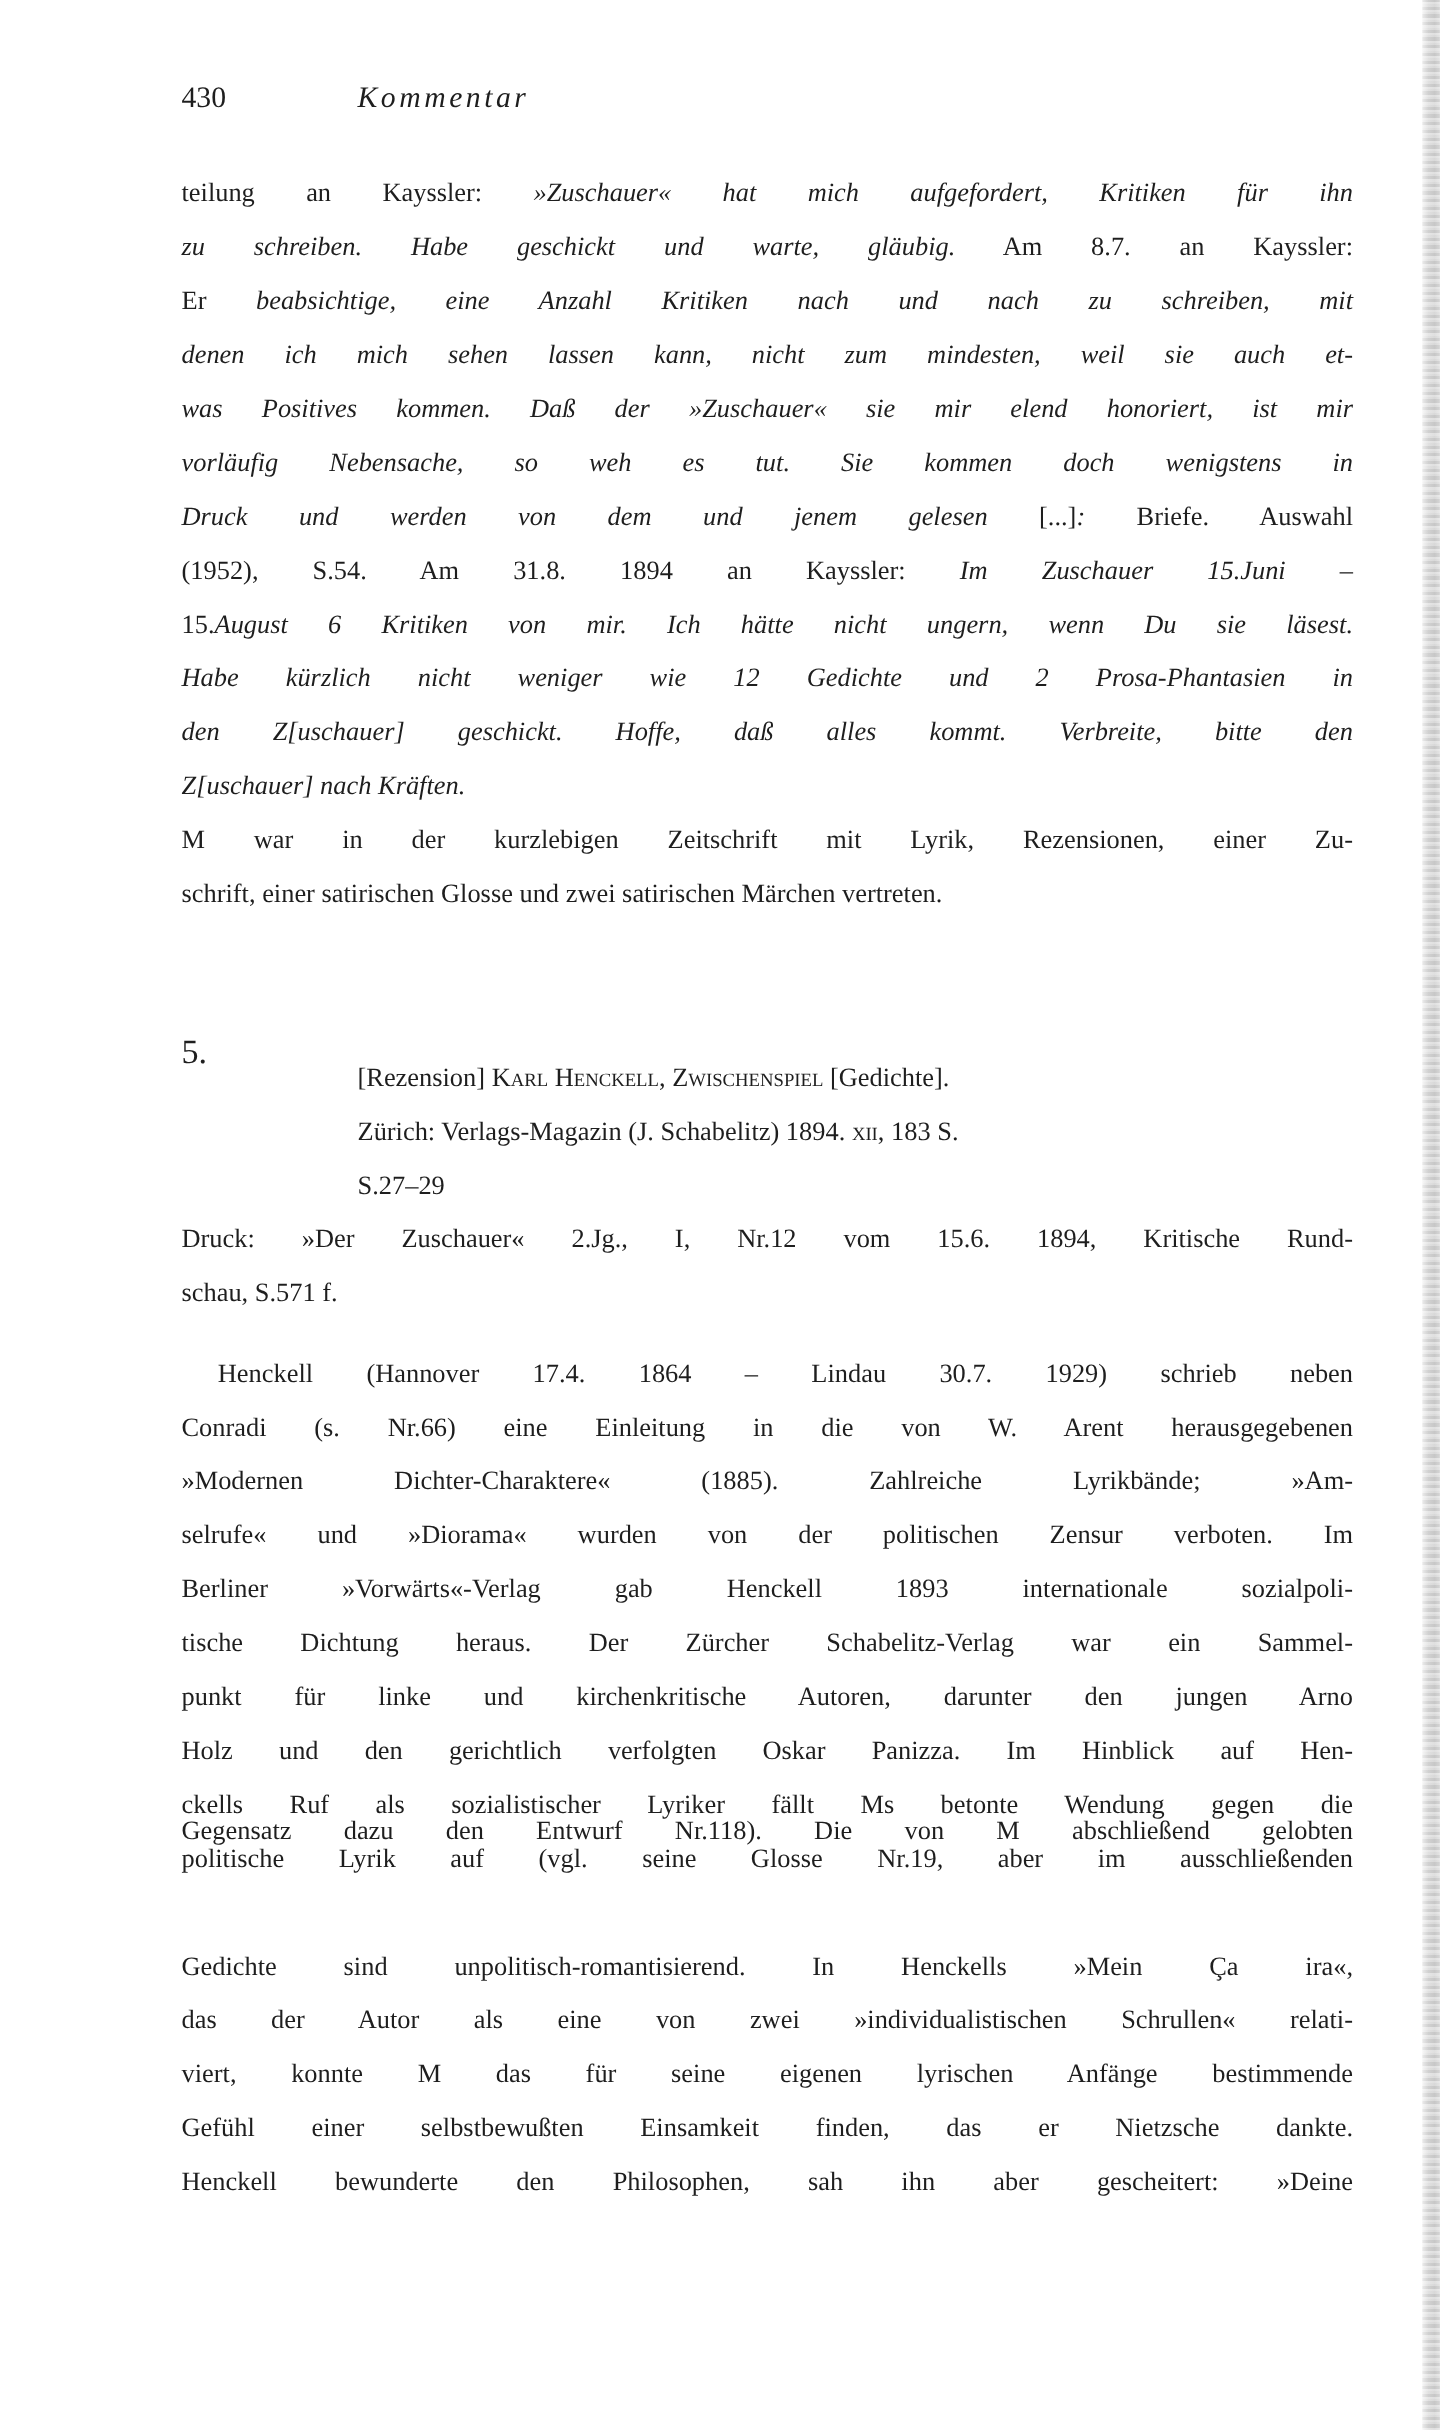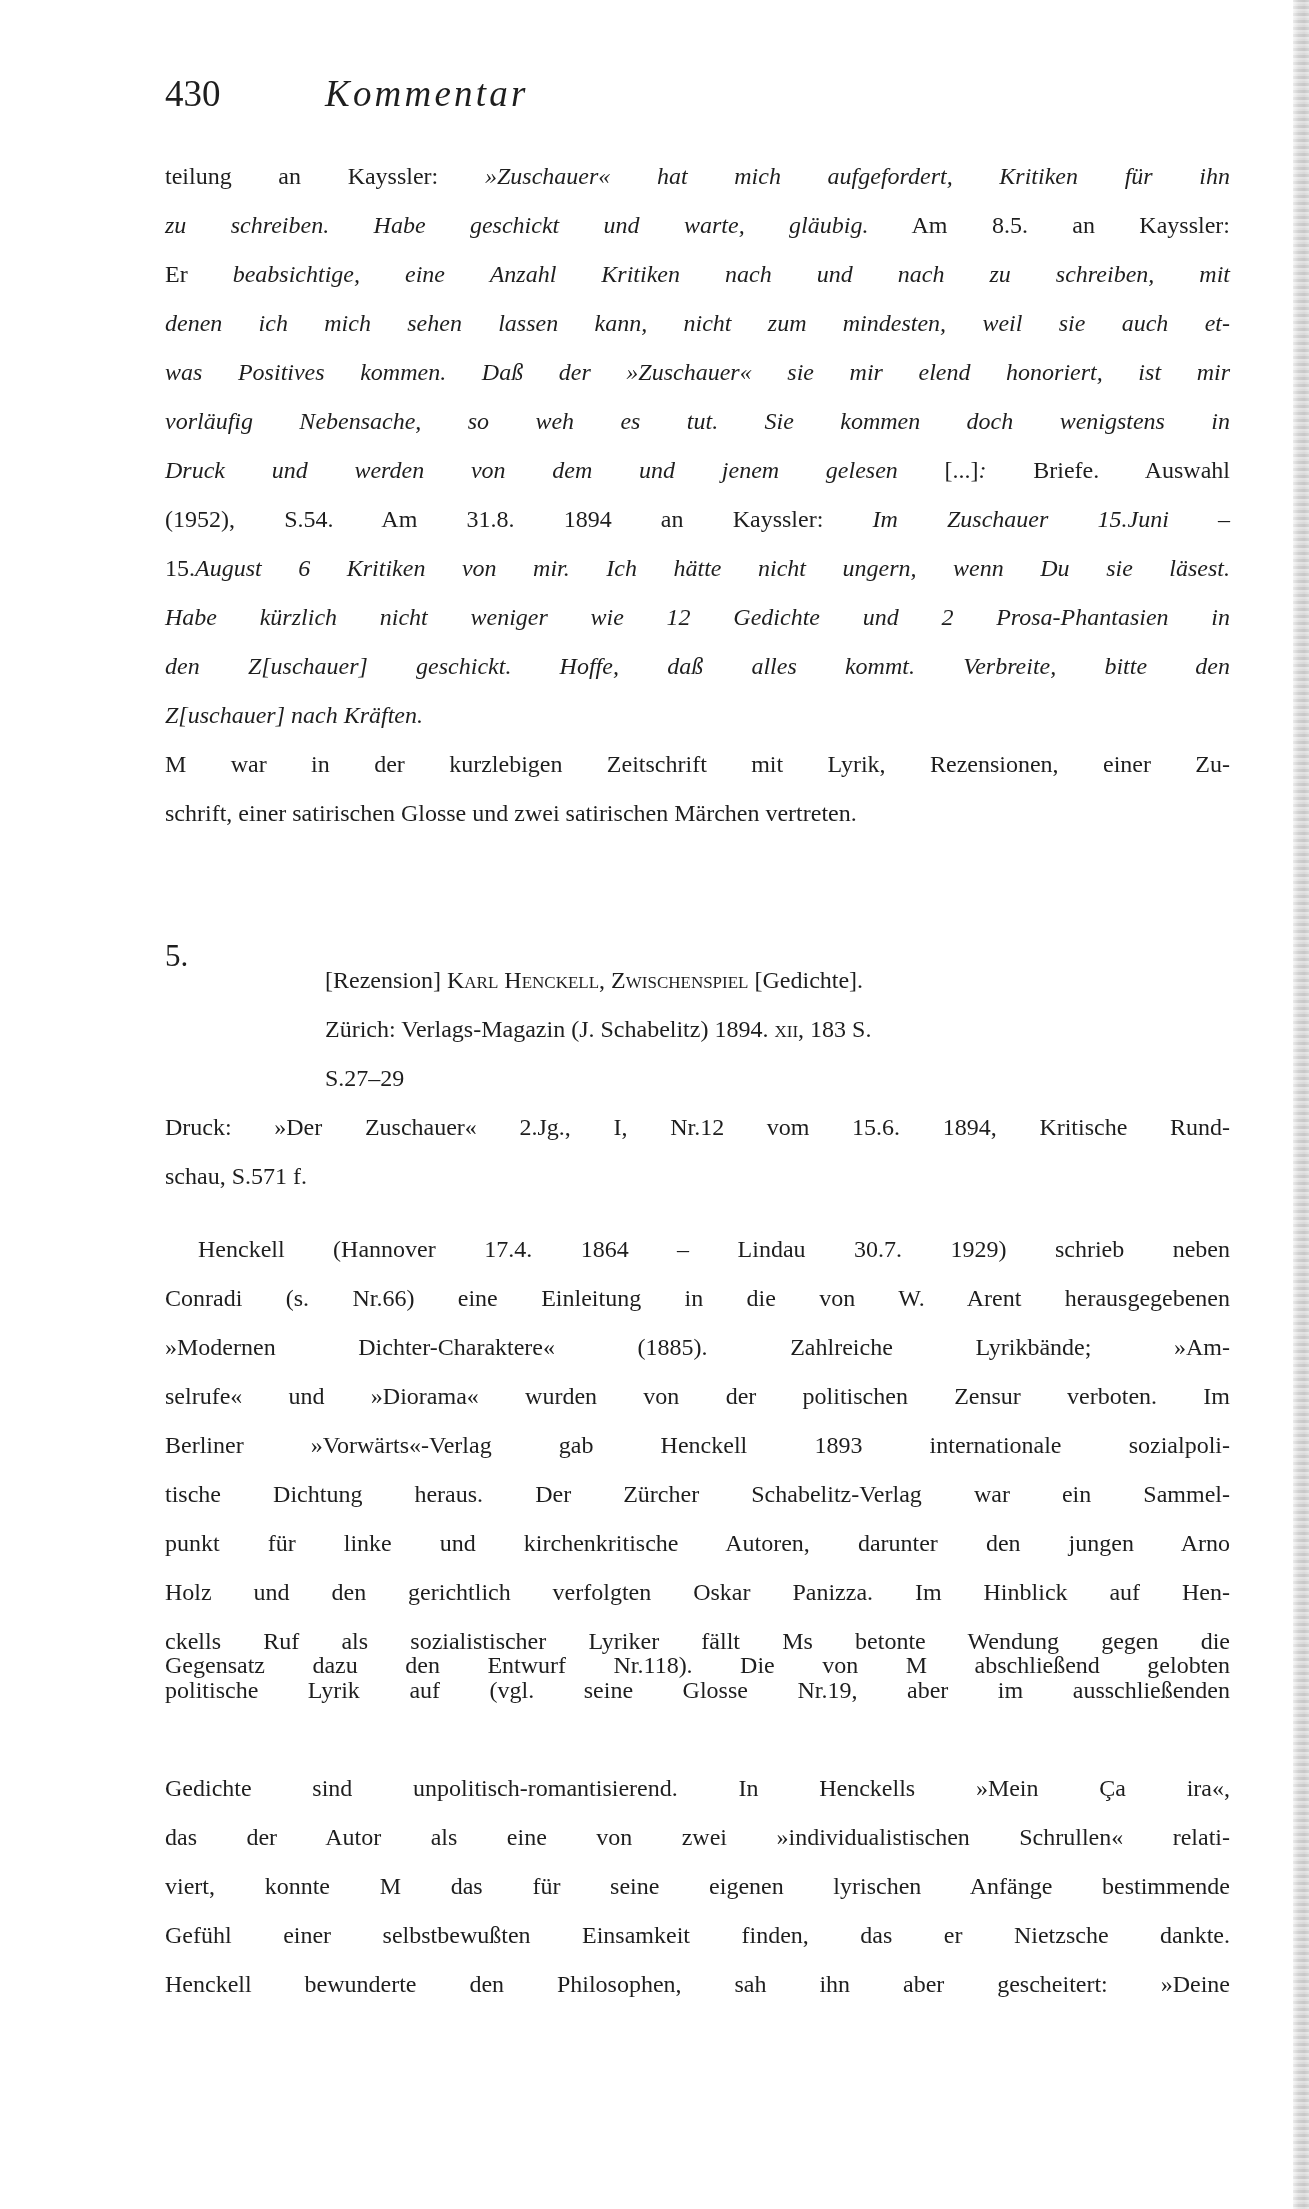--- a/index.html
+++ b/index.html
@@ -9,21 +9,21 @@
     font-family: "Liberation Serif", "DejaVu Serif", serif;
   }
   .shadow {
     position: absolute; top: 0; right: 0; width: 16px; height: 2209px;
     background: linear-gradient(to right, #f4f4f4 0%, #d9d9d9 35%, #cfcfcf 70%, #dedede 100%);
   }
   .shadow::after {
     content: ""; position: absolute; inset: 0;
     background: repeating-linear-gradient(0deg, rgba(255,255,255,0.35) 0 2px, rgba(0,0,0,0.04) 2px 5px, rgba(255,255,255,0.2) 5px 7px);
   }
-  .hdr { position: absolute; font-size: 37px; line-height: 1; white-space: nowrap; }
+  .hdr { position: absolute; font-size: 27px; line-height: 1; white-space: nowrap; }
   .hdr-num { left: 165px; top: 75px; }
   .hdr-title { left: 325px; top: 75px; font-style: italic; letter-spacing: 3.2px; }
 
   .line {
     position: absolute; left: 165px; width: 1065px;
     font-size: 24px; line-height: 36px; height: 36px;
     white-space: nowrap; overflow: visible;
     text-align: justify; text-align-last: justify;
   }
   .line.last { text-align-last: left; }
@@ -36,21 +36,21 @@
 </head>
 <body>
 
 <div class="shadow"></div>
 
 <div class="hdr hdr-num">430</div>
 <div class="hdr hdr-title">Kommentar</div>
 
 <div id="p1">
     <div class="line" style="top: 158px;"><span>teilung an Kayssler: </span><span class="i">»Zuschauer« hat mich aufgefordert, Kritiken für ihn</span></div>
-    <div class="line" style="top: 207px;"><span class="i">zu schreiben. Habe geschickt und warte, gläubig.</span><span> Am 8.5. an Kayssler:</span></div>
+    <div class="line" style="top: 207px;"><span class="i">zu schreiben. Habe geschickt und warte, gläubig.</span><span> Am 8.7. an Kayssler:</span></div>
     <div class="line" style="top: 256px;"><span>Er </span><span class="i">beabsichtige, eine Anzahl Kritiken nach und nach zu schreiben, mit</span></div>
     <div class="line" style="top: 305px;"><span class="i">denen ich mich sehen lassen kann, nicht zum mindesten, weil sie auch et-</span></div>
     <div class="line" style="top: 354px;"><span class="i">was Positives kommen. Daß der »Zuschauer« sie mir elend honoriert, ist mir</span></div>
     <div class="line" style="top: 403px;"><span class="i">vorläufig Nebensache, so weh es tut. Sie kommen doch wenigstens in</span></div>
     <div class="line" style="top: 452px;"><span class="i">Druck und werden von dem und jenem gelesen </span><span>[...]</span><span class="i">:</span><span> Briefe. Auswahl</span></div>
     <div class="line" style="top: 501px;"><span>(1952), S.54. Am 31.8. 1894 an Kayssler: </span><span class="i">Im Zuschauer 15.Juni –</span></div>
     <div class="line" style="top: 550px;"><span>15.</span><span class="i">August 6 Kritiken von mir. Ich hätte nicht ungern, wenn Du sie läsest.</span></div>
     <div class="line" style="top: 599px;"><span class="i">Habe kürzlich nicht weniger wie 12 Gedichte und 2 Prosa-Phantasien in</span></div>
     <div class="line" style="top: 648px;"><span class="i">den Z[uschauer] geschickt. Hoffe, daß alles kommt. Verbreite, bitte den</span></div>
     <div class="line last" style="top: 697px;"><span class="i">Z[uschauer] nach Kräften.</span></div>

